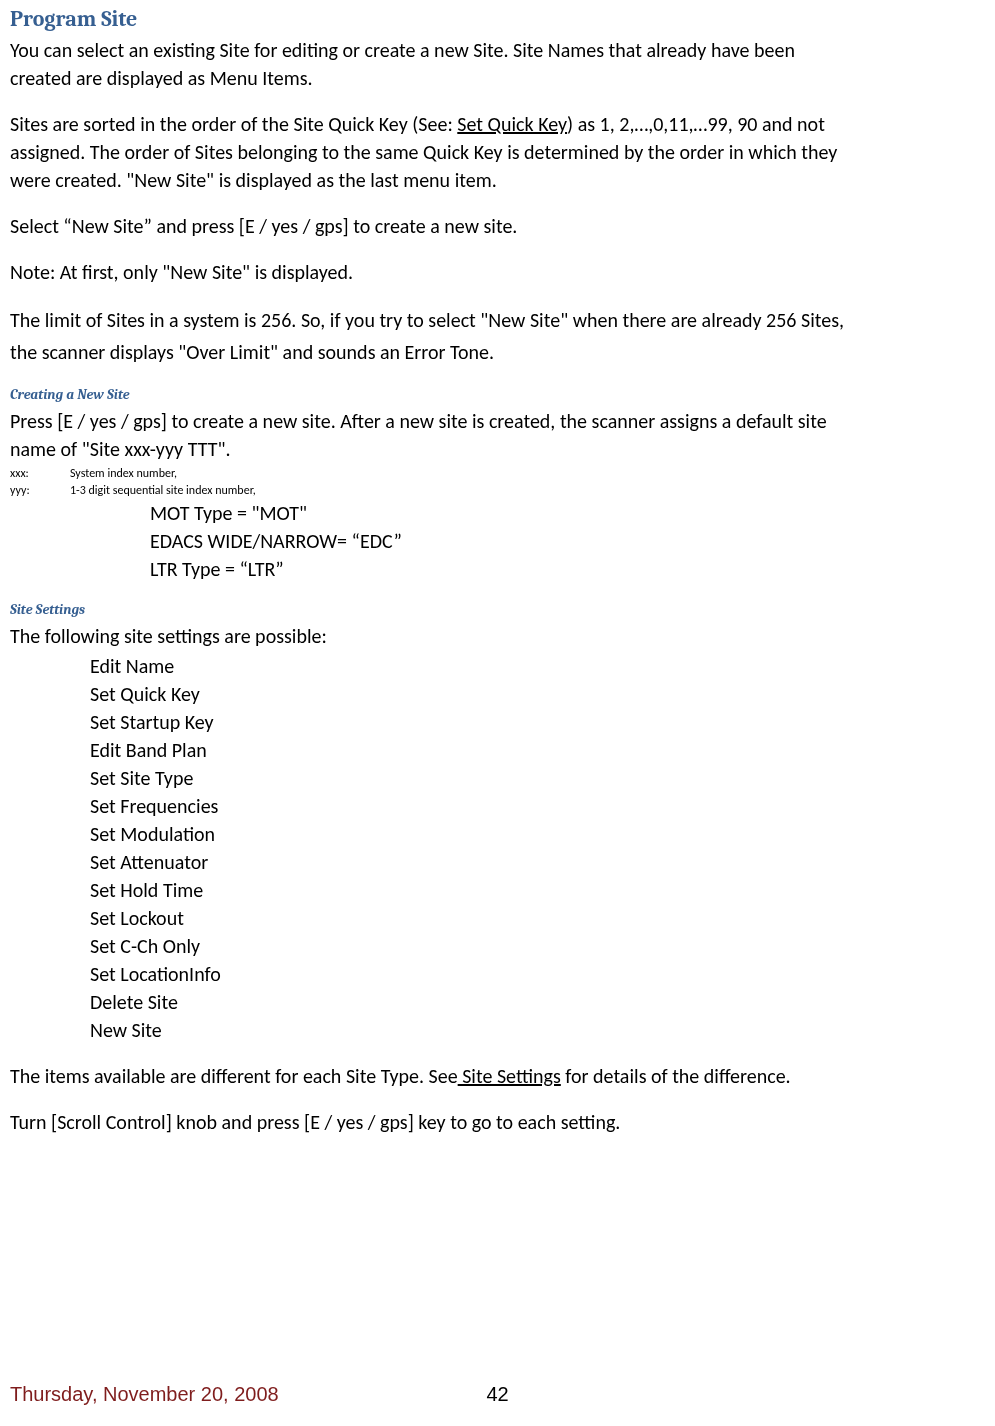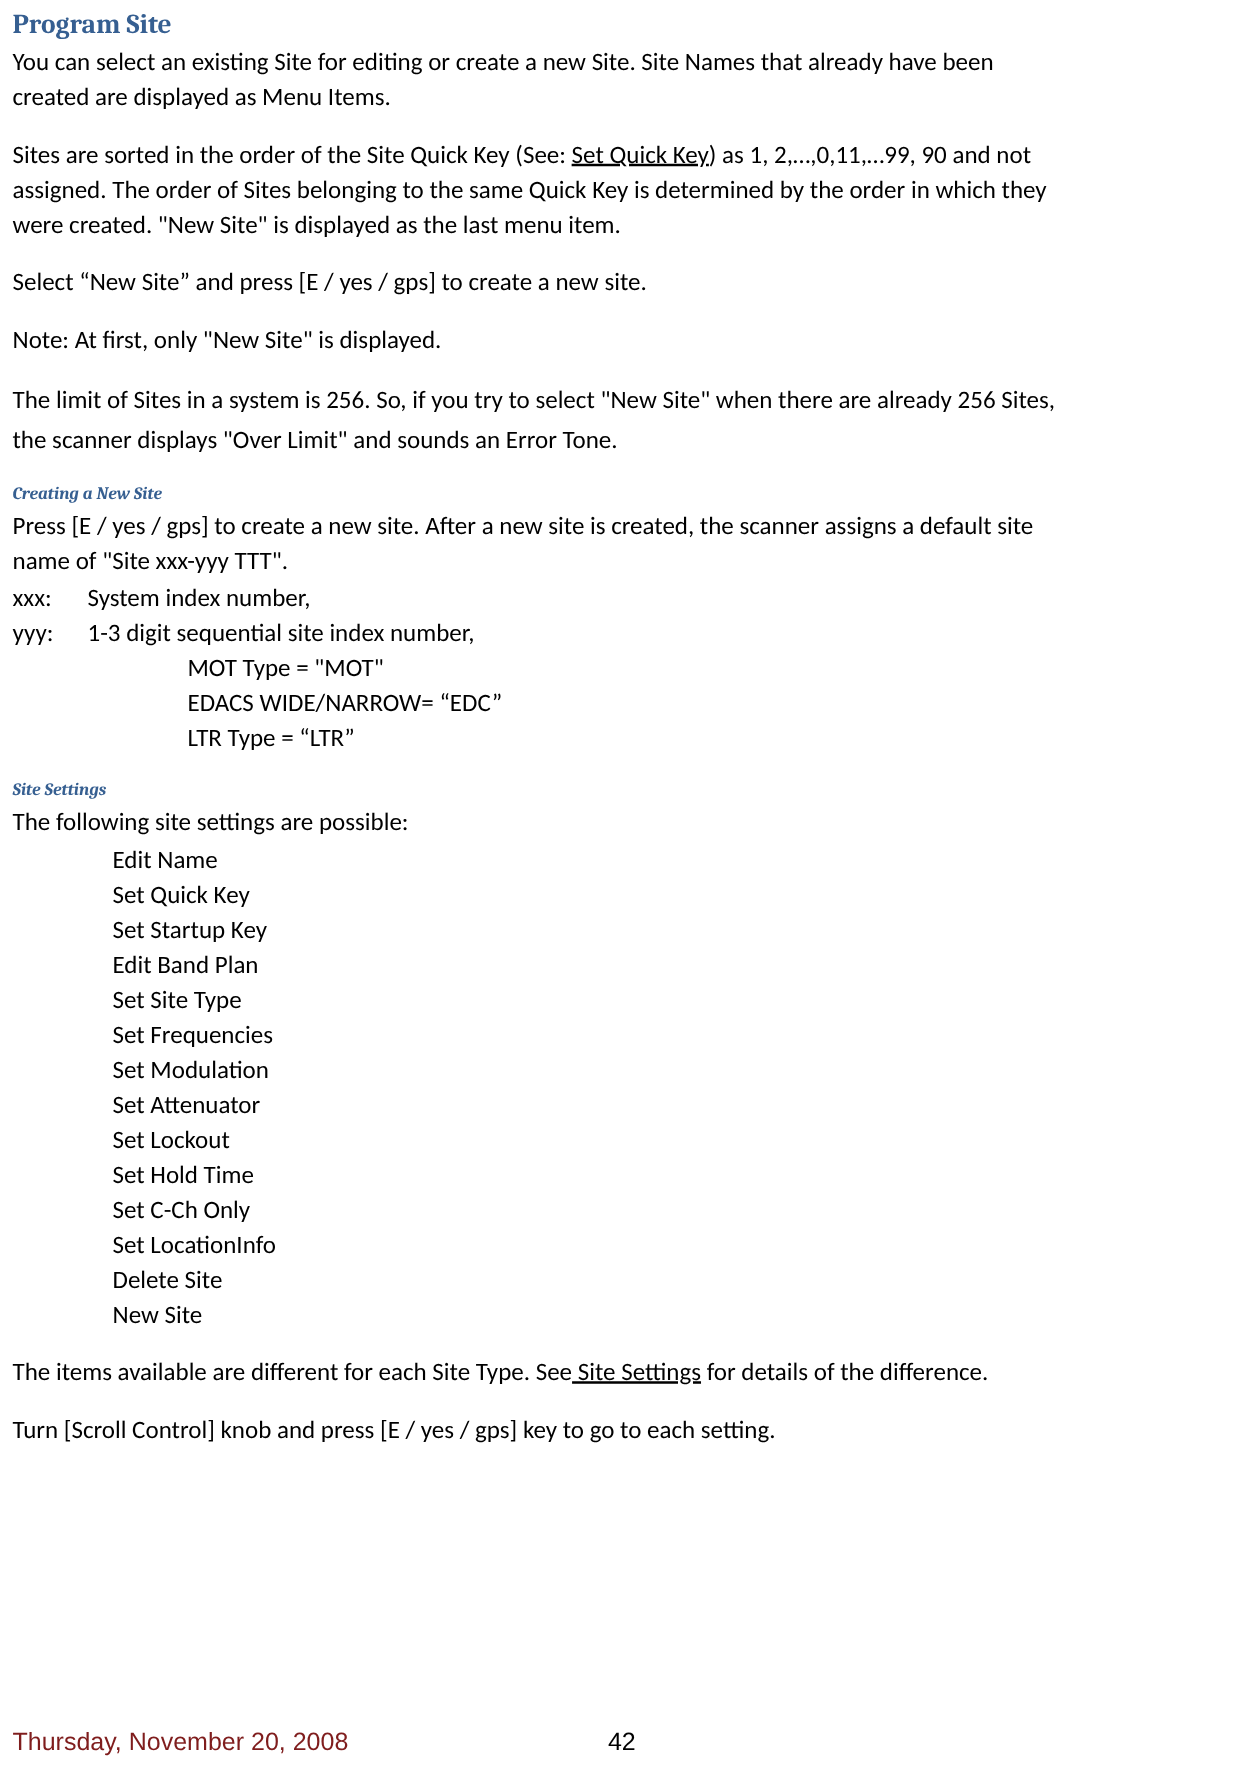--- a/index.html
+++ b/index.html
@@ -40,21 +40,21 @@
   .para { margin: 0 0 18px 0; }
   .para-tight { margin: 0 0 2px 0; }
   .u { text-decoration: underline; }
   .def-table {
     border-collapse: collapse;
     margin: 0 0 0 0;
   }
   .def-table td {
     vertical-align: top;
     padding: 0 12px 0 0;
-    font-size: 20px;
+    font-size: 12px;
     line-height: 1.4;
   }
   .def-key { width: 48px; }
   .type-list {
     margin-left: 140px;
     line-height: 1.4;
   }
   .settings-list {
     margin-left: 80px;
     line-height: 1.4;
@@ -131,22 +131,22 @@
 
     <div class="settings-list">
       <div>Edit Name</div>
       <div>Set Quick Key</div>
       <div>Set Startup Key</div>
       <div>Edit Band Plan</div>
       <div>Set Site Type</div>
       <div>Set Frequencies</div>
       <div>Set Modulation</div>
       <div>Set Attenuator</div>
+      <div>Set Hold Time</div>
       <div>Set Lockout</div>
-      <div>Set Hold Time</div>
       <div>Set C-Ch Only</div>
       <div>Set LocationInfo</div>
       <div>Delete Site</div>
       <div>New Site</div>
     </div>
 
     <div class="para" style="margin-top:18px;">
       <span>The items available are different for each Site Type. See</span><span class="u"> Site Settings</span><span>  for details of the difference.</span>
     </div>
 

